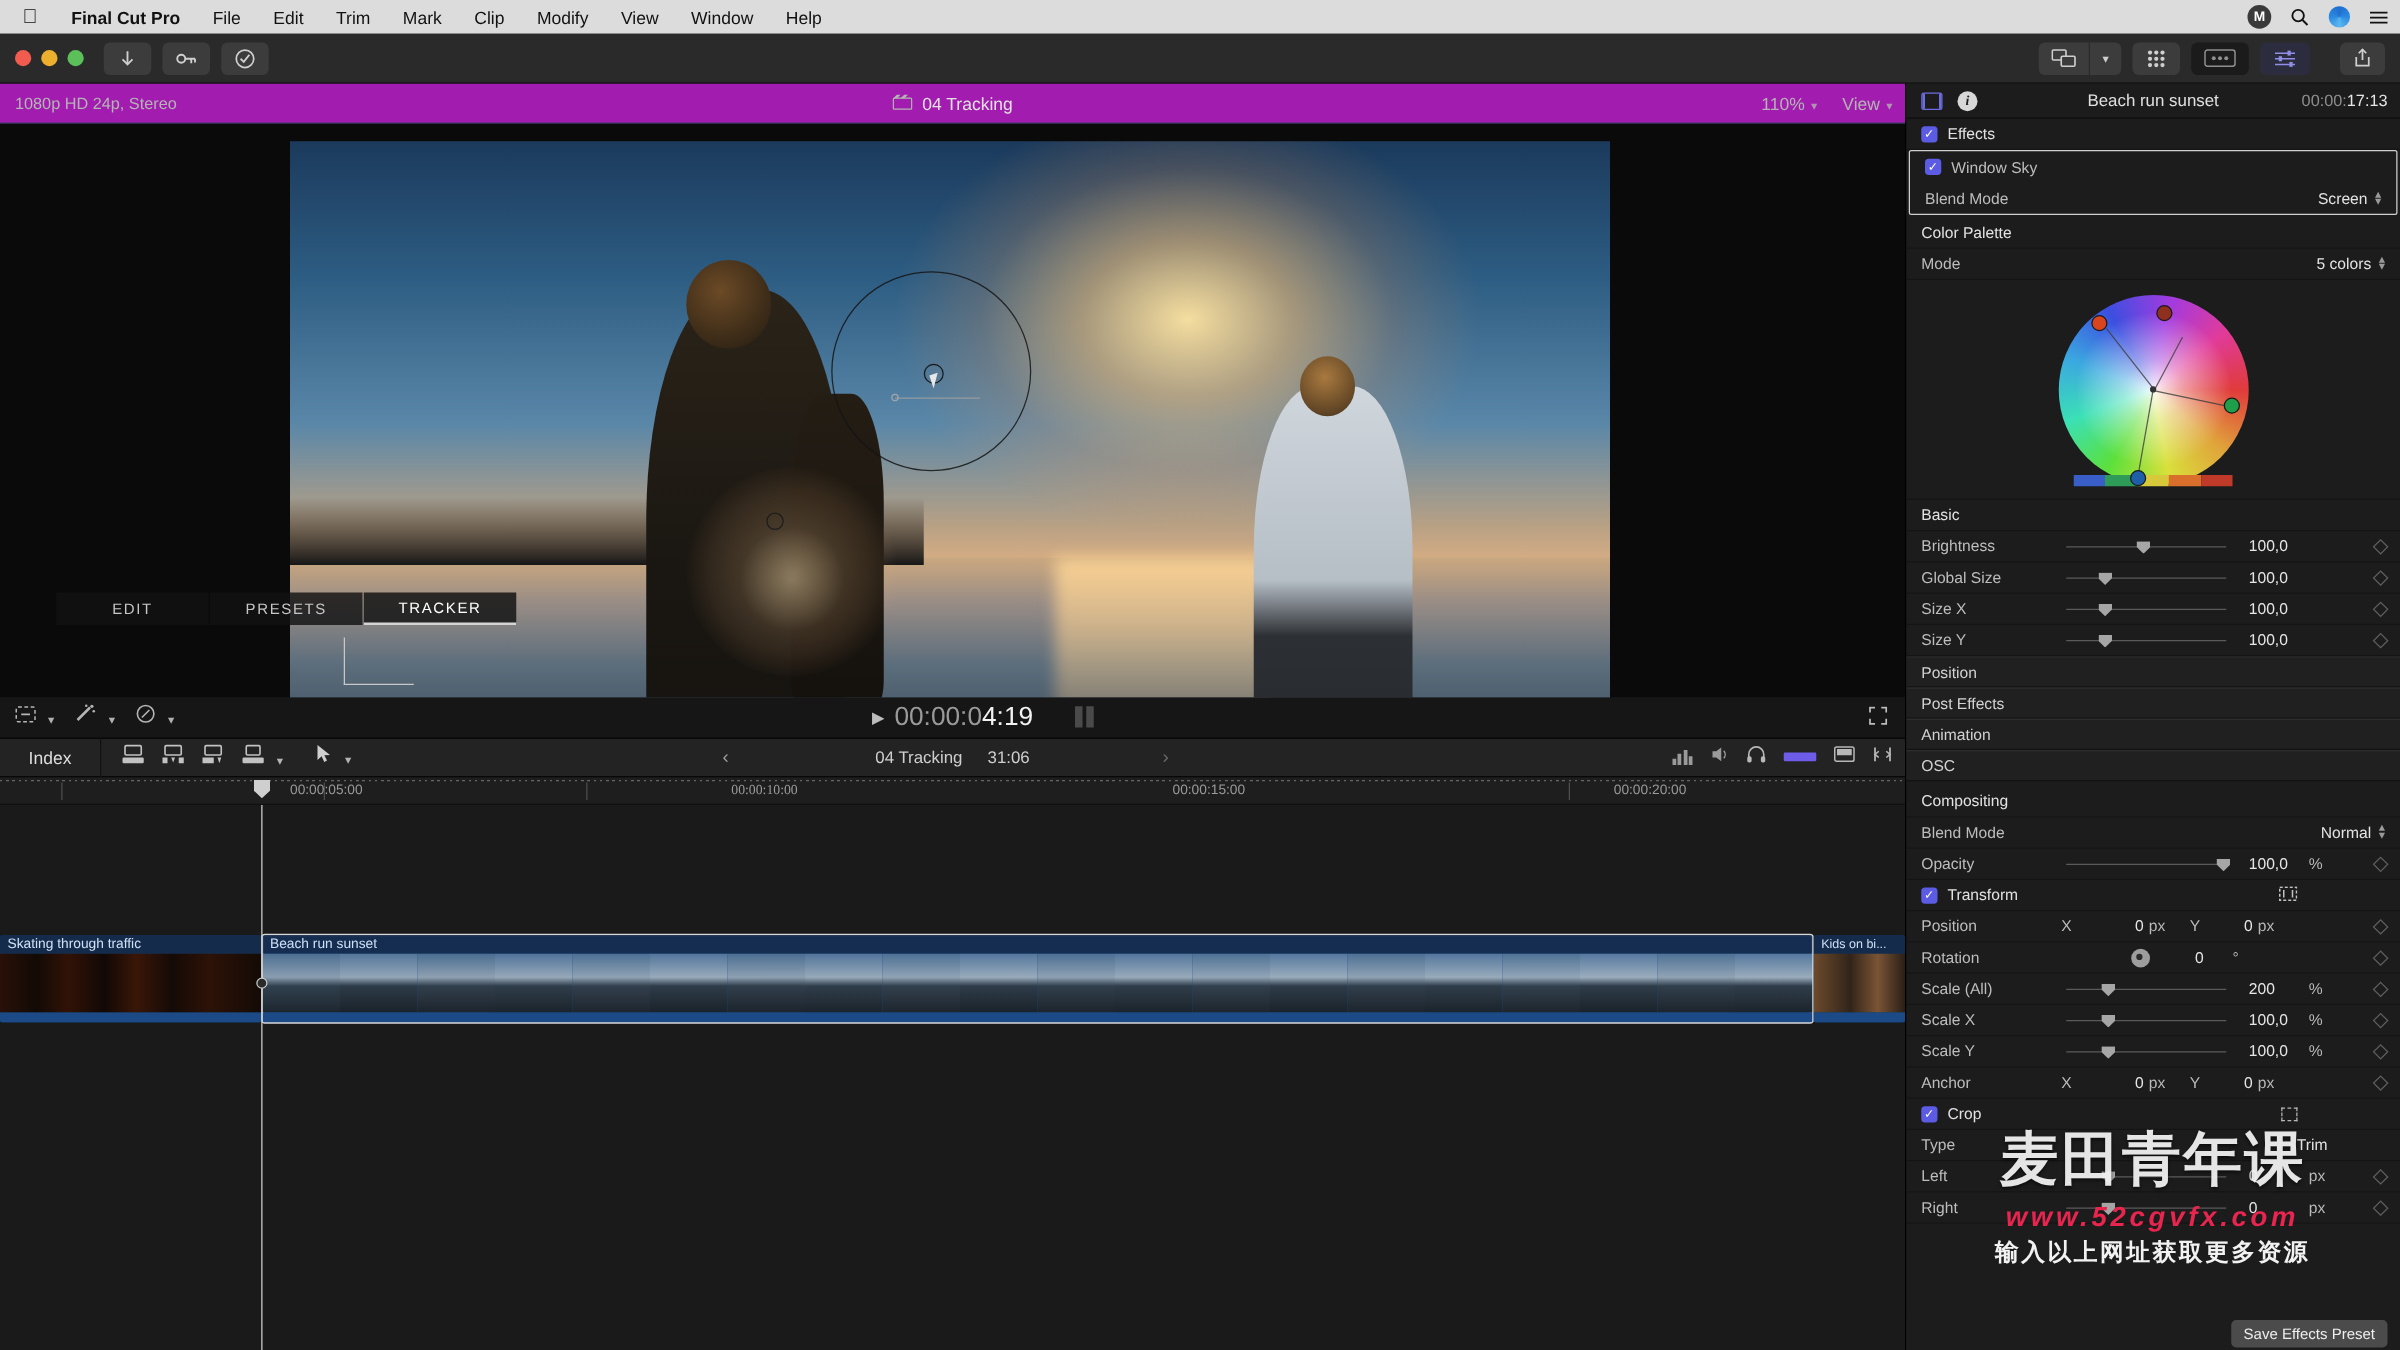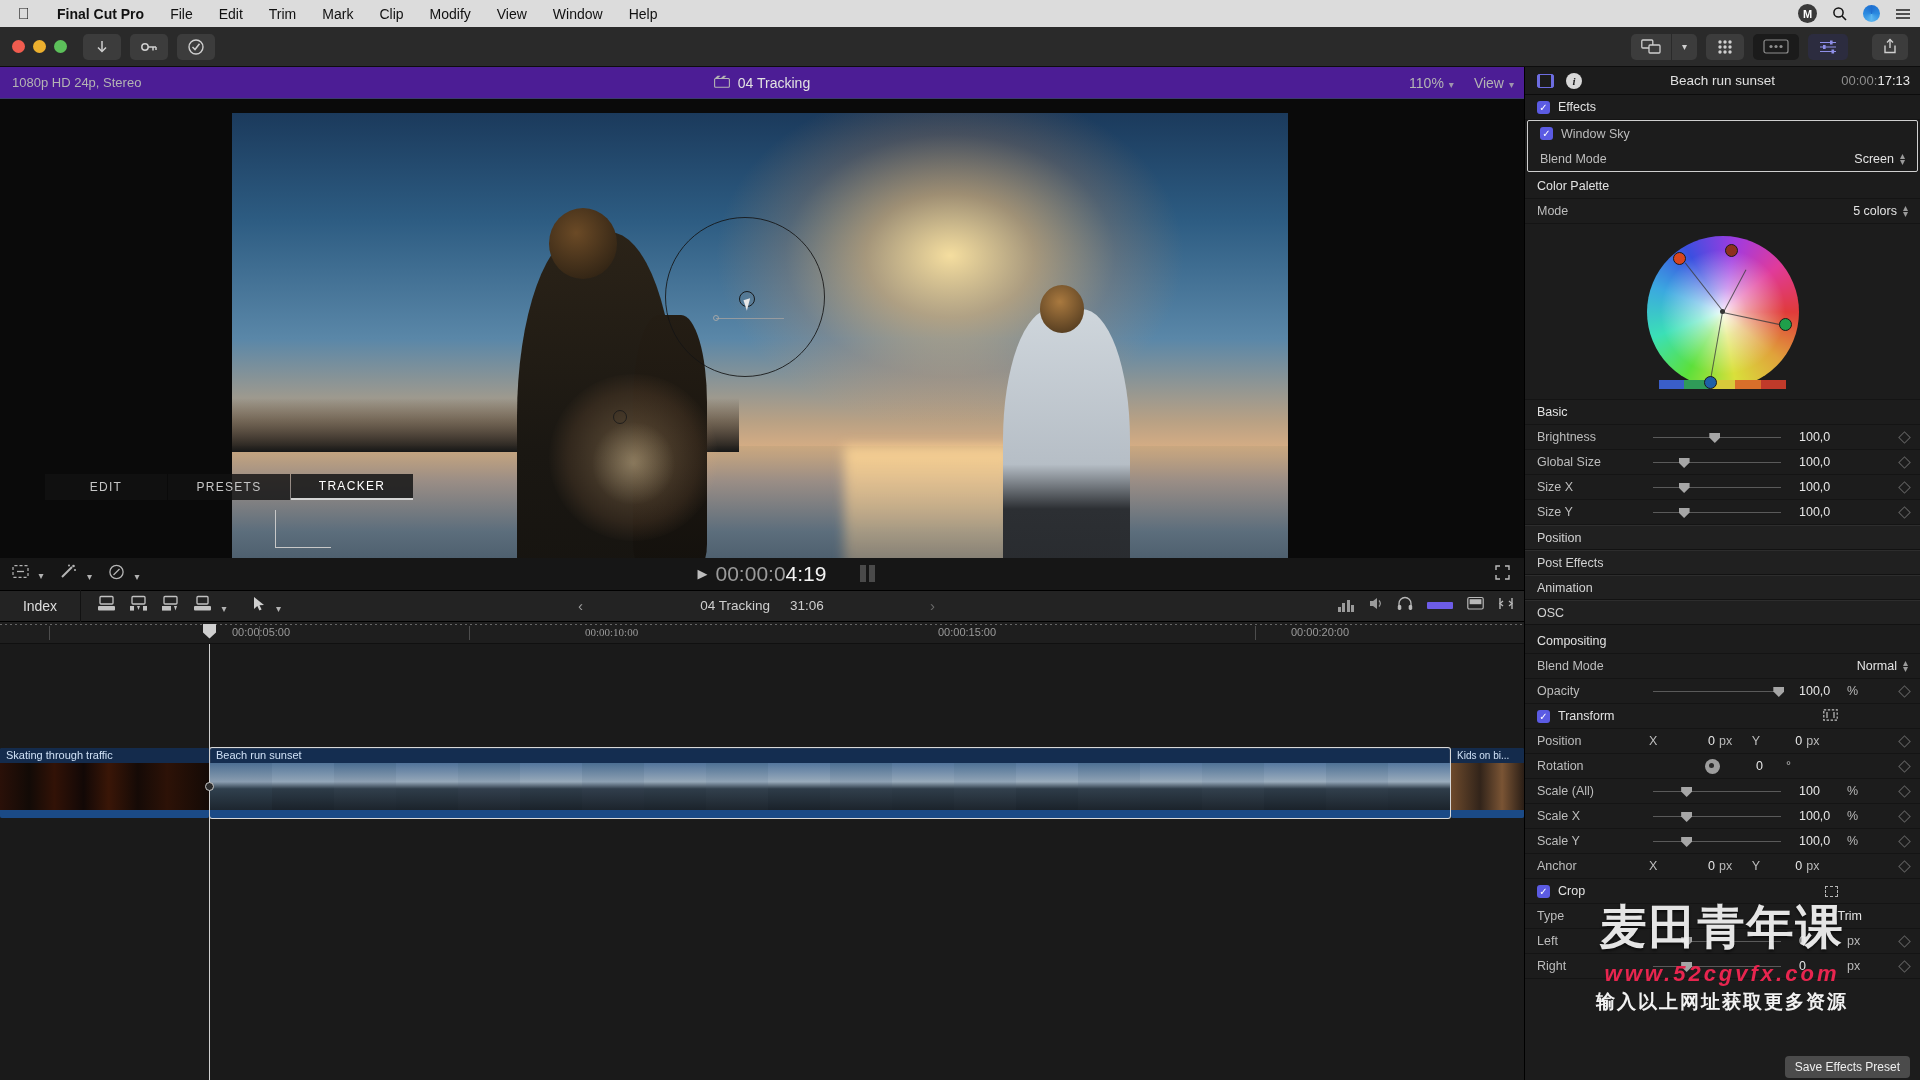--- a/index.html
+++ b/index.html
@@ -35,21 +35,21 @@
     padding:0 10px; border-right:1px solid #2a2a2a; }
   .tgroup > div:last-child{border-right:none;}
 
   
   .main { display:flex; height:calc(1080px - 27px - 40px); }
   .leftcol { width:1524px; display:flex; flex-direction:column; }
   .rightcol { width:396px; background:#1c1c1c; border-left:1px solid #000;
     display:flex; flex-direction:column; position:relative; }
 
   
-  .viewerhead { height:32px; background:#4c1d95; display:flex; align-items:center;
+  .viewerhead { height:32px; background:#a21caf; display:flex; align-items:center;
     position:relative; font-size:13px; color:#b4b4b4; border-bottom:1px solid #3a3a6a; }
   .viewerhead .fmt { position:absolute; left:12px; }
   .viewerhead .center { position:absolute; left:0; right:0; text-align:center;
     display:flex; align-items:center; justify-content:center; gap:8px; color:#e2e2e2; font-size:14px;}
   .viewerhead .right { position:absolute; right:10px; display:flex; gap:20px; align-items:center; font-size:14px;}
   .chev { font-size:10px; opacity:.8; margin-left:5px; }
 
   
   .viewer { flex:1; background:#0a0a0a; position:relative; overflow:hidden; }
   .canvas { position:absolute; left:232px; top:14px; width:1056px; height:594px;
@@ -743,21 +743,21 @@
         <span class="val" style="padding-left:36px;">0</span>
         <span class="unit">°</span>
         <span class="kf"></span>
       </div>
       <div class="row">
         <span class="lbl">Scale (All)</span>
         <span class="slider">
             <span class="track"></span>
             <span class="knob" style="left:22%"></span>
           </span>
-        <span class="val">100</span>
+        <span class="val">200</span>
         <span class="unit">%</span>
         <span class="kf"></span>
       </div>
       <div class="row">
         <span class="lbl">Scale X</span>
         <span class="slider">
             <span class="track"></span>
             <span class="knob" style="left:22%"></span>
           </span>
         <span class="val">100,0</span>

